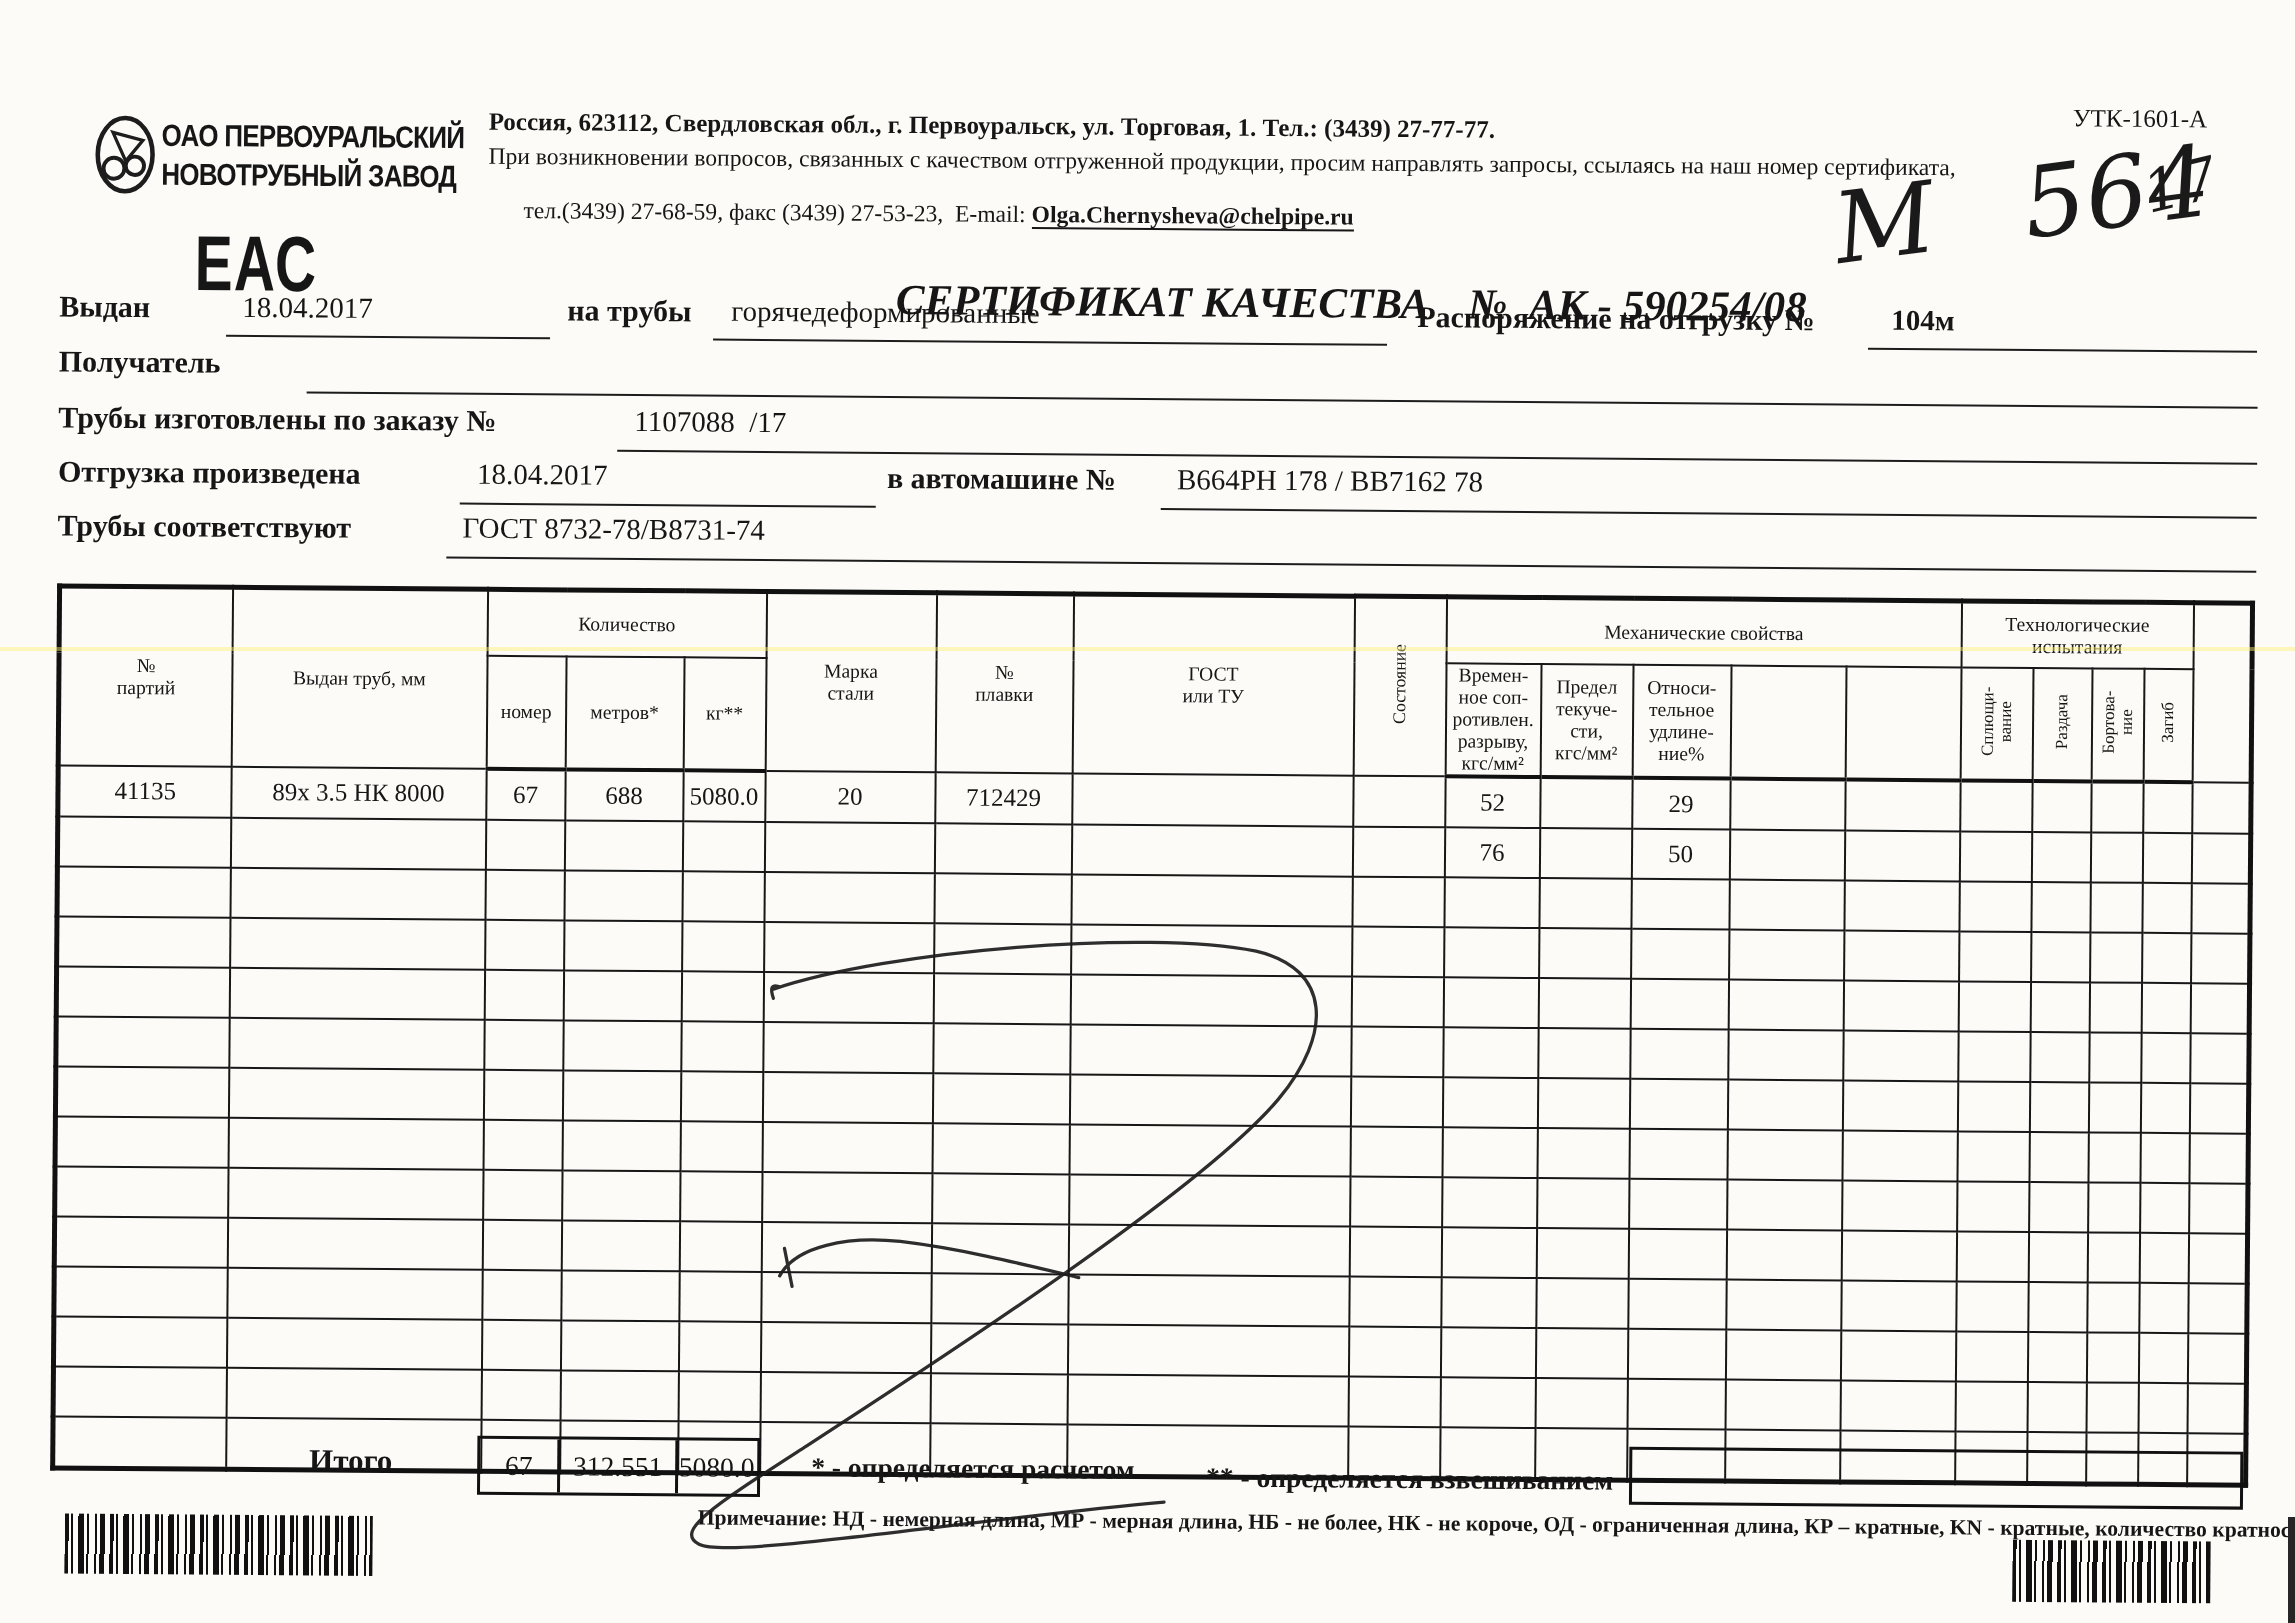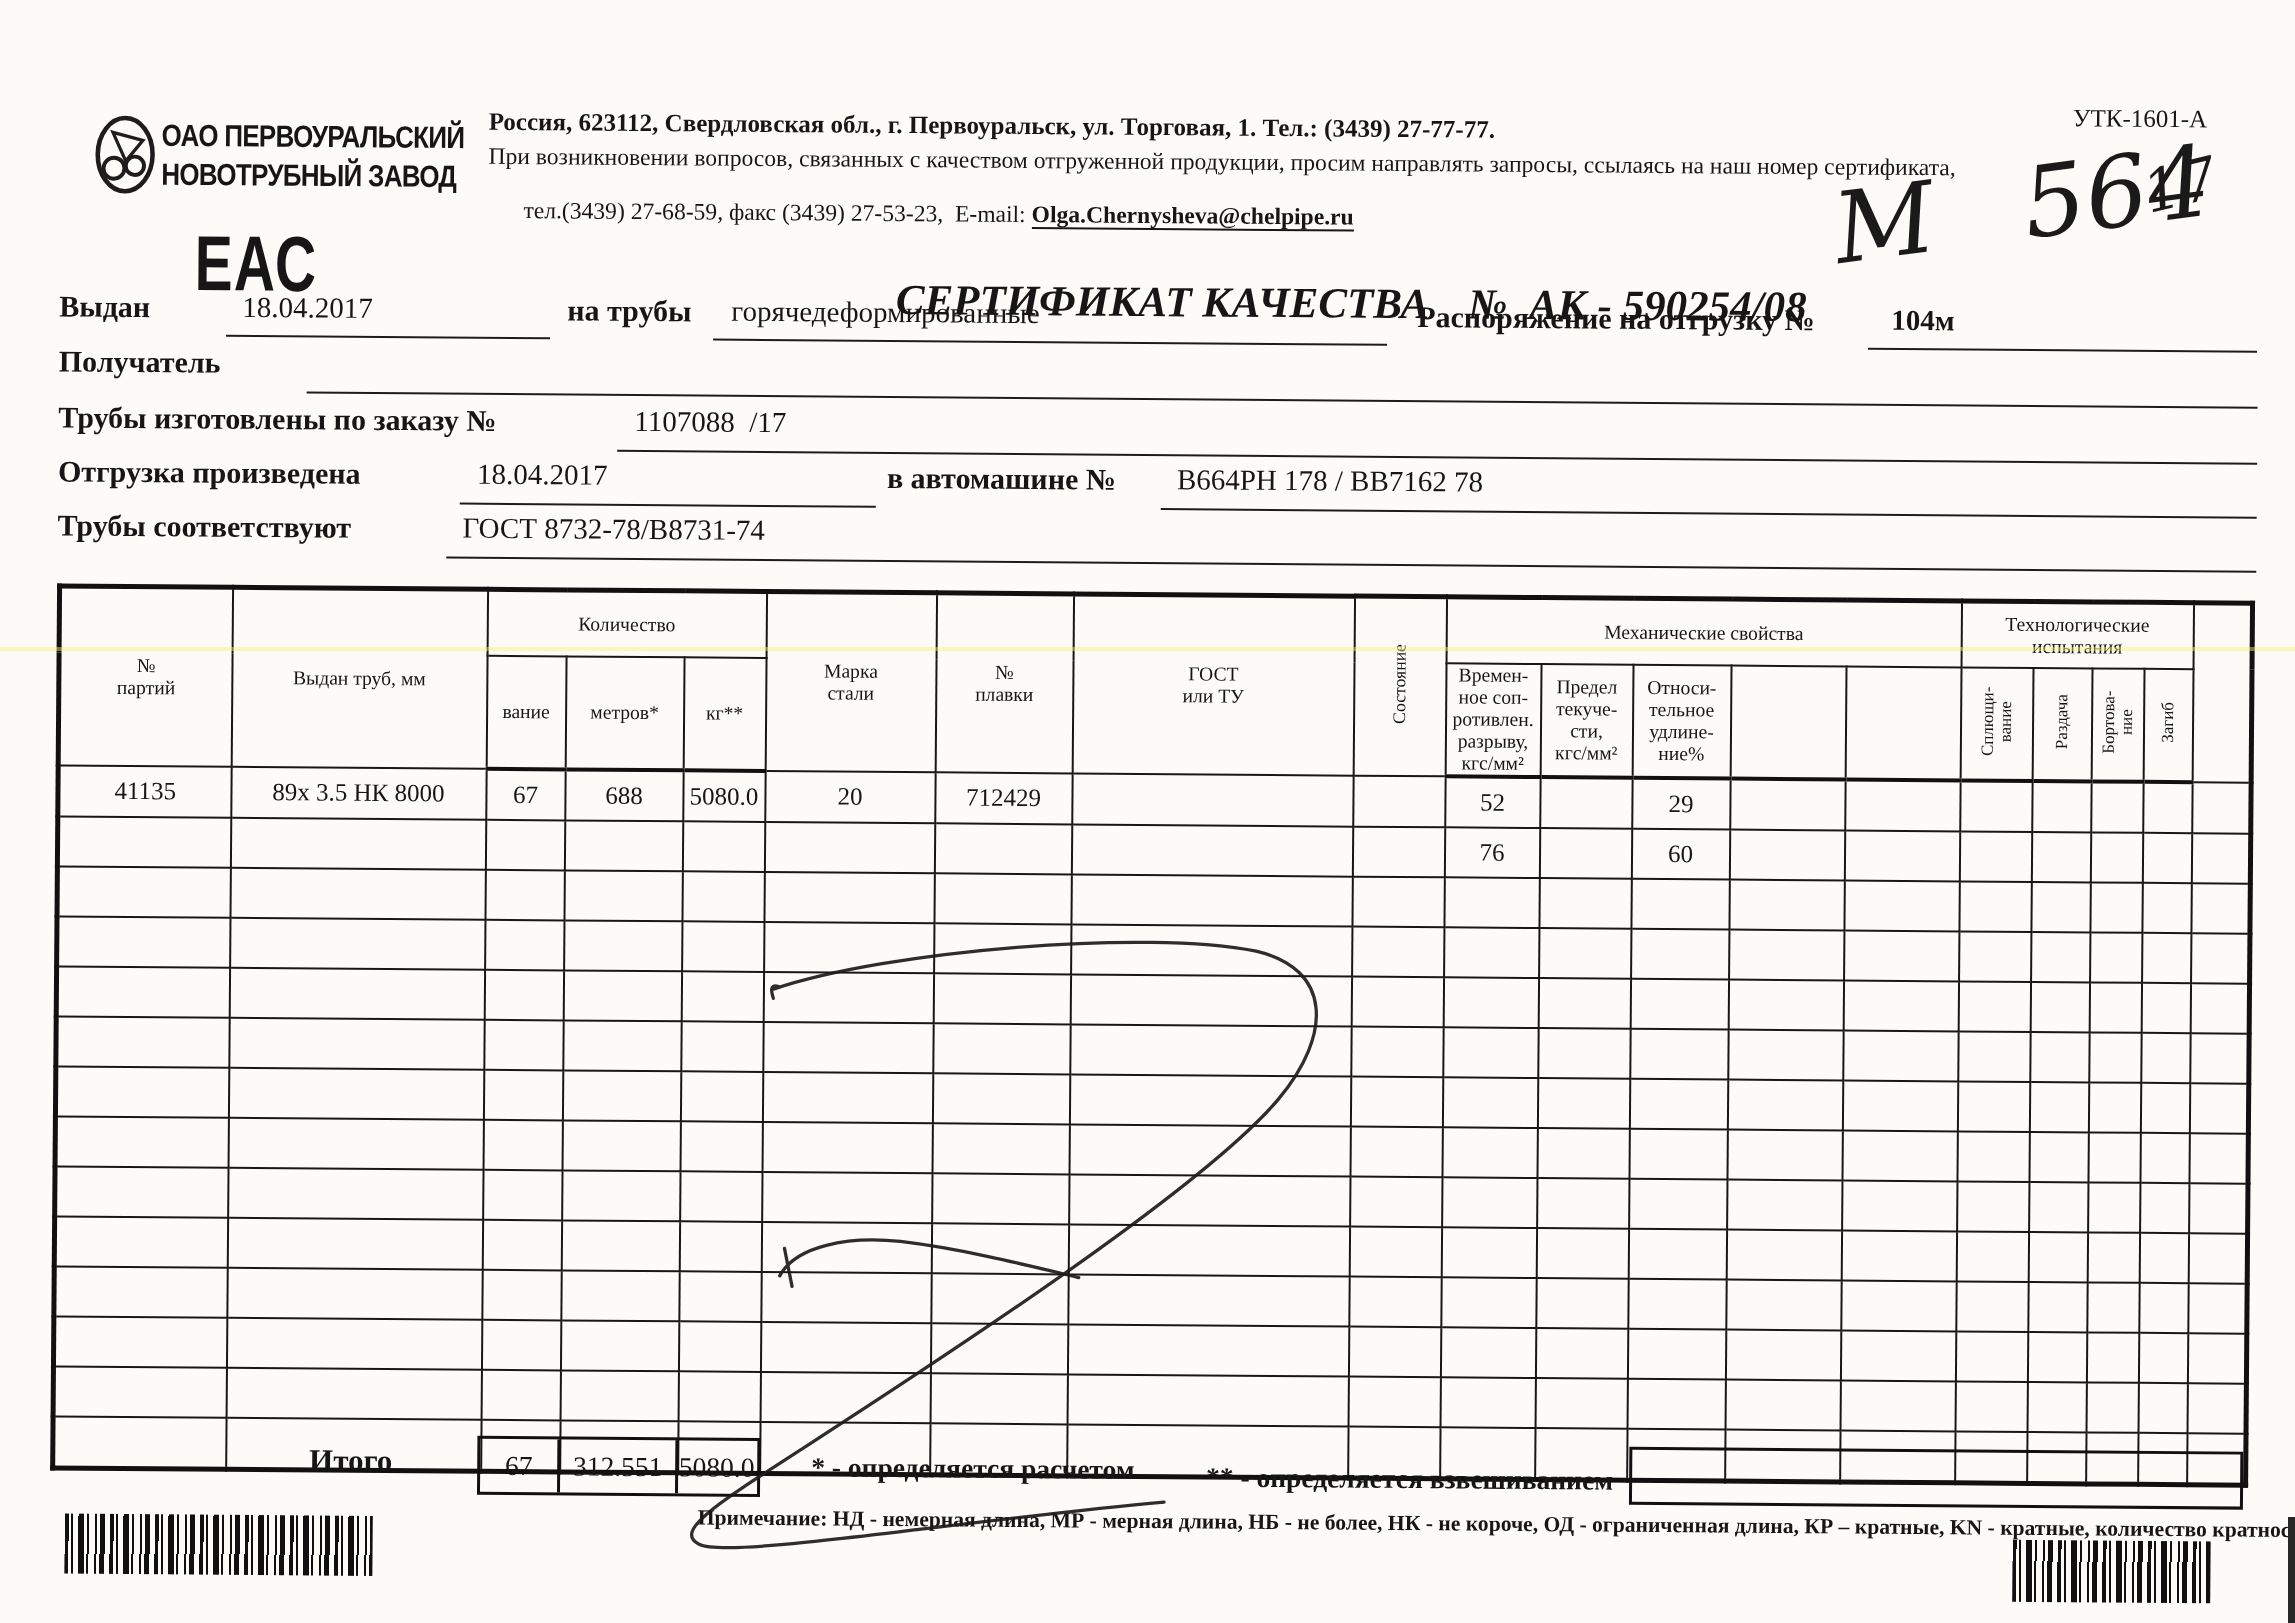--- a/index.html
+++ b/index.html
@@ -155,21 +155,21 @@
 плавки</span></th>
           <th rowspan="2"><span class="multi">ГОСТ
 или ТУ</span></th>
           <th rowspan="2"><span class="vert big">Состояние</span></th>
           <th colspan="5"><span>Механические свойства</span></th>
           <th colspan="4"><span class="multi">Технологические
 испытания</span></th>
           <th rowspan="2"></th>
         </tr>
         <tr class="h2">
-          <th><span>вание</span></th>
+          <th><span>номер</span></th>
           <th><span>метров*</span></th>
           <th><span>кг**</span></th>
           <th><span class="multi">Времен-
 ное соп-
 ротивлен.
 разрыву,
 кгс/мм²</span></th>
           <th><span class="multi">Предел
 текуче-
 сти,
@@ -215,21 +215,21 @@
             <td></td>
             <td></td>
             <td></td>
             <td></td>
             <td></td>
             <td></td>
             <td></td>
             <td></td>
             <td>76</td>
             <td></td>
-            <td>60</td>
+            <td>50</td>
             <td></td>
             <td></td>
             <td></td>
             <td></td>
             <td></td>
             <td></td>
             <td></td>
           </tr>
           <tr>
             <td></td>

